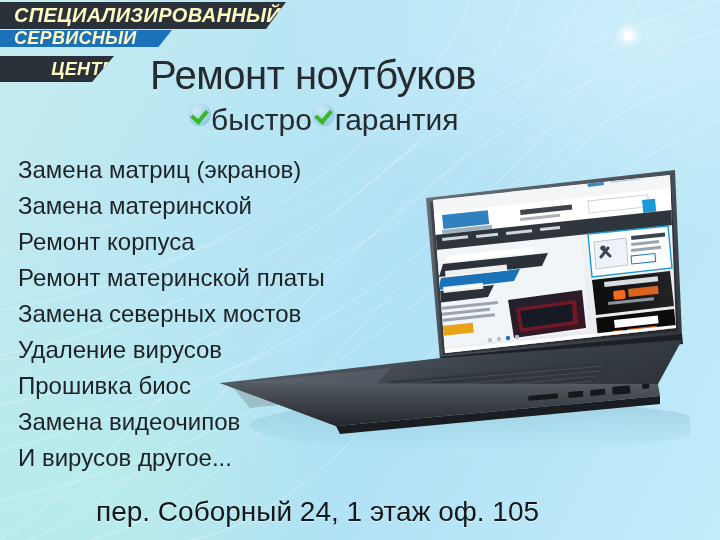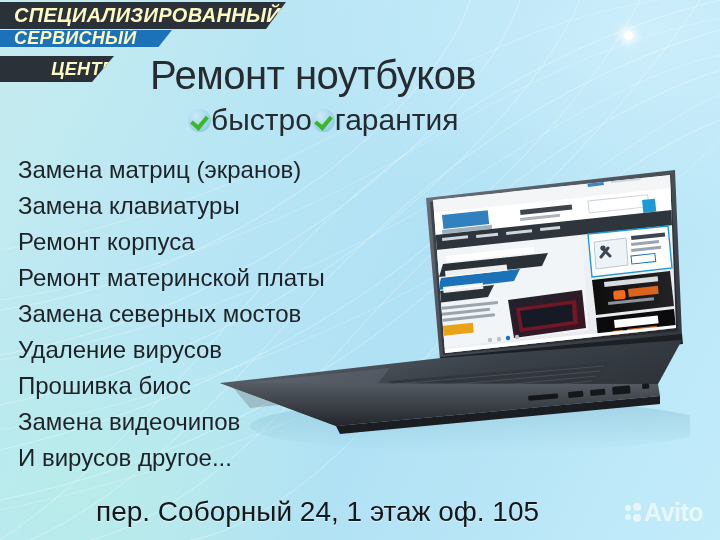--- a/index.html
+++ b/index.html
@@ -49,21 +49,21 @@
   }
 
   
   .h1{
     position:absolute;left:150px;top:53px;
     font-size:40px;color:#262b30;letter-spacing:-.5px;white-space:nowrap;
   }
   .h2{
     position:absolute;left:188px;top:103px;
     font-size:30px;color:#262b30;white-space:nowrap;
-    display:flex;align-items:center;
+    display:flex;
   }
   .chk{
     display:inline-block;width:23px;height:23px;border-radius:50%;
     background:radial-gradient(circle at 35% 30%,#cdeaf7 0%,#9fd3ec 60%,#7cc0e2 100%);
     position:relative;margin-right:0px;flex:0 0 auto;
   }
   .chk::after{
     content:"";position:absolute;left:6px;top:4px;width:7px;height:12px;
     border:solid #3cb728;border-width:0 4px 4px 0;transform:rotate(40deg);
   }
@@ -145,21 +145,21 @@
   <div class="h2">
     <span class="chk"></span>
     <span>быстро</span>
     <span class="chk"></span>
     <span>гарантия</span>
   </div>
 
   <div class="list">
     <ul>
       <li>Замена матриц (экранов)</li>
-      <li>Замена клавиатуры</li>
+      <li>Замена материнской</li>
       <li>Ремонт корпуса</li>
       <li>Ремонт материнской платы</li>
       <li>Замена северных мостов</li>
       <li>Удаление вирусов</li>
       <li>Прошивка биос</li>
       <li>Замена видеочипов</li>
       <li>И вирусов другое...</li>
     </ul>
   </div>
 
@@ -324,23 +324,14 @@
 
     <rect x="338" y="228" width="30" height="5" rx="1.5" fill="#15181b" transform="rotate(-5 338 228)"></rect>
     <rect x="378" y="224" width="15" height="6" rx="1" fill="#15181b" transform="rotate(-5 378 224)"></rect>
     <rect x="400" y="222" width="15" height="6" rx="1" fill="#15181b" transform="rotate(-5 400 222)"></rect>
     <rect x="422" y="219" width="18" height="8" rx="1.5" fill="#15181b" transform="rotate(-5 422 219)"></rect>
     <rect x="452" y="216" width="7" height="5" rx="1" fill="#15181b" transform="rotate(-5 452 216)"></rect>
   </svg>
 
   <div class="address">пер. Соборный 24, 1 этаж оф. 105</div>
 
-  <div class="avito">
-    <span class="avito-mark">
-      <i></i>
-        <i></i>
-        <i></i>
-        <i></i>
-    </span>
-    <span class="avito-text">Avito</span>
-  </div>
 
 </div>
 
 </body></html>

